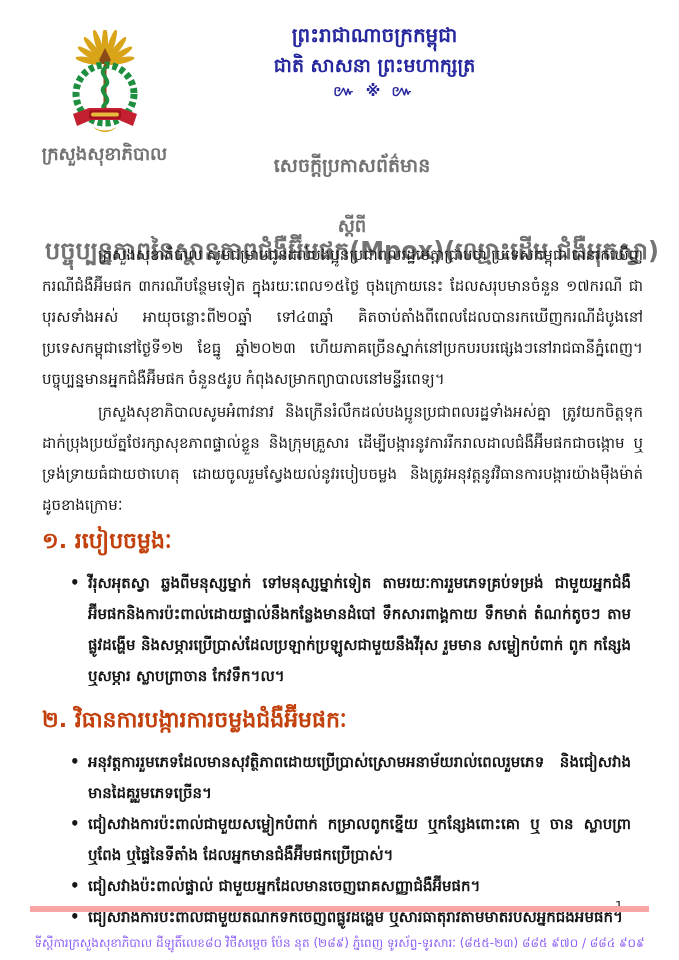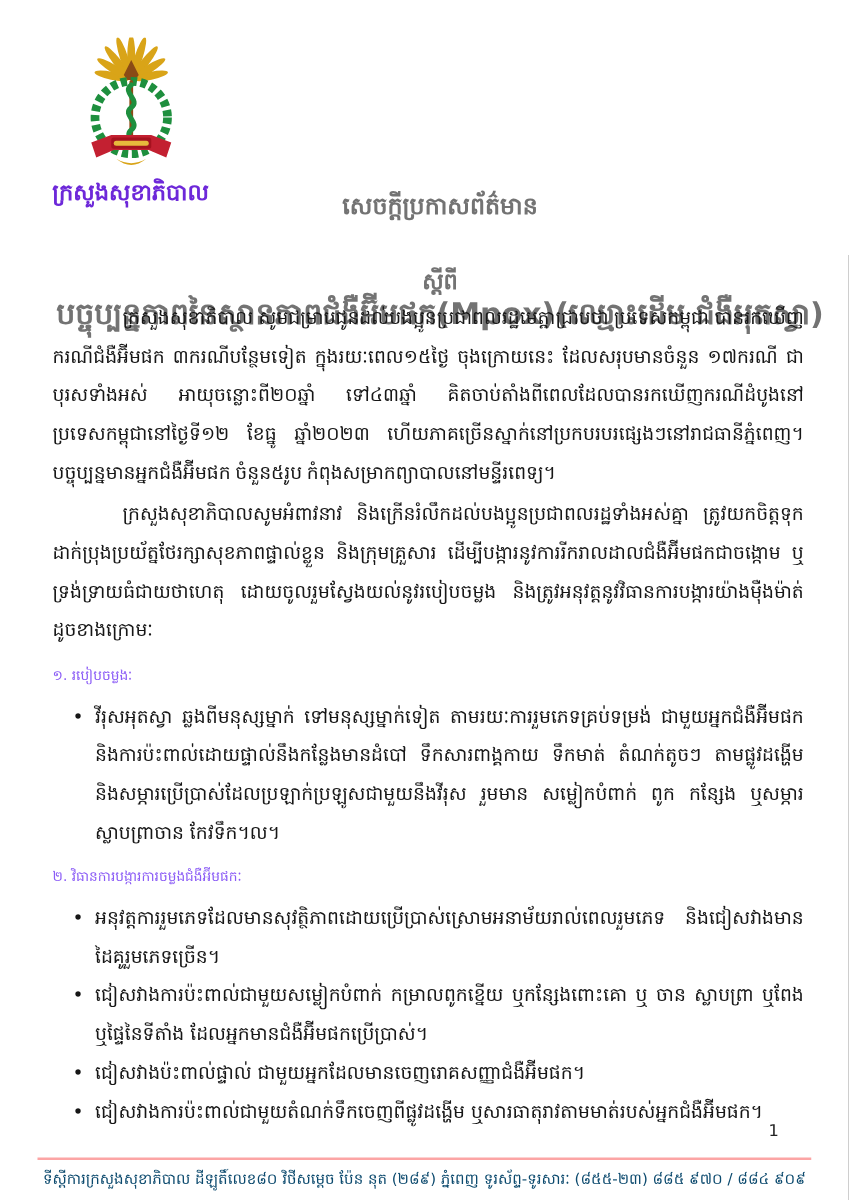--- a/index.html
+++ b/index.html
@@ -18,62 +18,67 @@
     text-align:center;color:#28289e;font-weight:bold;
   }
   .kingdom .k1{font-size:20px;line-height:30px;}
   .kingdom .k2{font-size:19px;line-height:30px;}
   .kingdom .orn{font-size:15px;line-height:22px;color:#28289e;font-weight:bold;letter-spacing:3px;}
   .logo-block{
     position:absolute;top:30px;left:22px;width:165px;text-align:center;
   }
   .logo-block svg{display:block;margin:0 auto;}
   .ministry-name{
-    margin-top:4px;font-size:18px;font-weight:bold;color:#6d28d9;white-space:nowrap;
+    margin-top:4px;font-size:18px;font-weight:bold;color:#737373;white-space:nowrap;
   }
   
   .title-block{
     position:absolute;top:152px;left:40px;right:15px;
     text-align:center;color:#737373;font-weight:bold;
   }
   .title-block .t1{font-size:19px;line-height:26px;}
   .title-block .t2{font-size:18px;line-height:25px;margin-top:35px;}
   .title-block .t3{font-size:24px;line-height:27px;}
   
   .body-text{
     position:absolute;top:240px;left:42px;right:36px;
     color:#161616;font-size:15px;line-height:31px;text-align:justify;
   }
   .para{text-indent:56px;margin:0 0 2px 0;font-family:Liberation Serif, serif;}
   .sec-head{
-    font-size:11px;font-weight:normal;color:#8b5cf6;margin:4px 0 2px 0;text-indent:0;
+    font-size:22px;font-weight:bold;color:#c2410c;margin:4px 0 2px 0;text-indent:0;
   }
-  ul.bullets{list-style:none;margin:0;padding:0;}
+  ul.bullets{list-style:none;margin:12px;padding:0;font-weight:bold;}
   ul.bullets li{
     position:relative;padding-left:34px;margin:0;
   }
   ul.bullets li::before{
     content:"•";position:absolute;left:16px;top:0;color:#161616;
   }
   
   .page-number{
     position:absolute;right:56px;bottom:47px;font-size:13px;color:#222;
   }
   .footer{
     position:absolute;left:30px;right:30px;bottom:8px;
-    border-top:2px solid #fca5a5;
-    padding-top:6px;text-align:center;
-    color:#0c4a6e;font-size:12px;line-height:18px;
+    border-top:6px solid #fca5a5;
+    padding-top:22px;text-align:center;
+    color:#8b5cf6;font-size:12px;line-height:18px;
   }
 </style>
 </head>
 <body>
 
 <div class="page">
 
+  <div class="kingdom">
+    <div class="k1">ព្រះរាជាណាចក្រកម្ពុជា</div>
+    <div class="k2">ជាតិ សាសនា ព្រះមហាក្សត្រ</div>
+    <div class="orn">៚ ※ ៚</div>
+  </div>
 
   <div class="logo-block">
     <svg width="100" height="108" viewBox="0 0 100 108">
 
       <g fill="#d9a418">
         <g transform="translate(50,34)">
           <ellipse rx="3.2" ry="14" transform="rotate(-78) translate(0,-16)"></ellipse>
           <ellipse rx="3.2" ry="15" transform="rotate(-58) translate(0,-17)"></ellipse>
           <ellipse rx="3.2" ry="16" transform="rotate(-38) translate(0,-18)"></ellipse>
           <ellipse rx="3.2" ry="17" transform="rotate(-18) translate(0,-19)"></ellipse>

